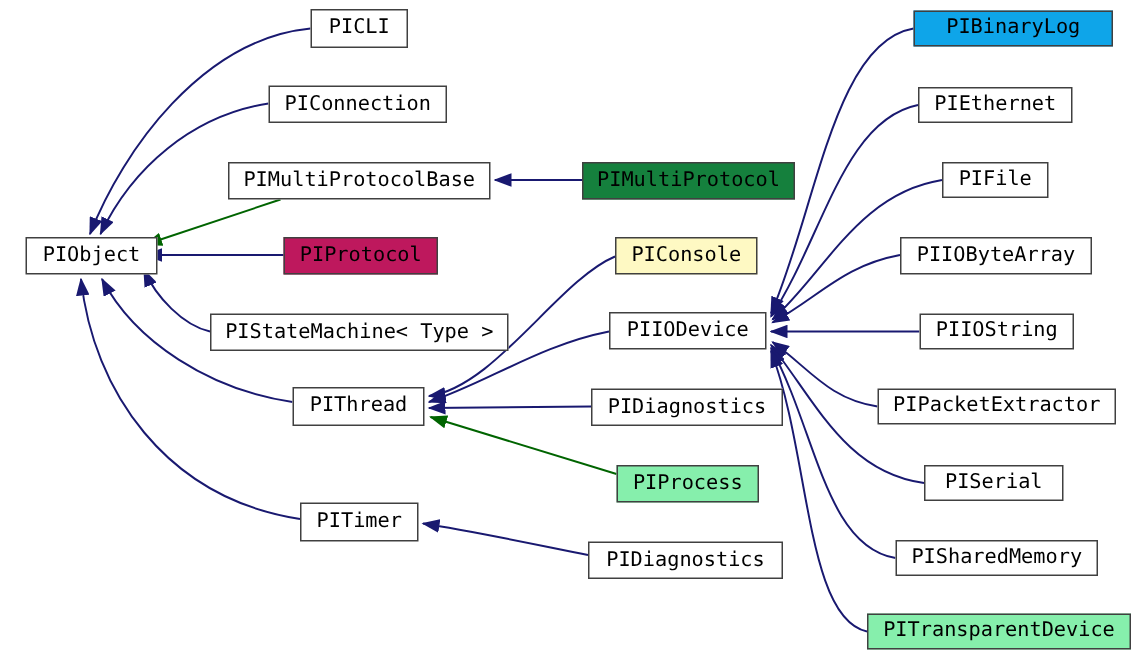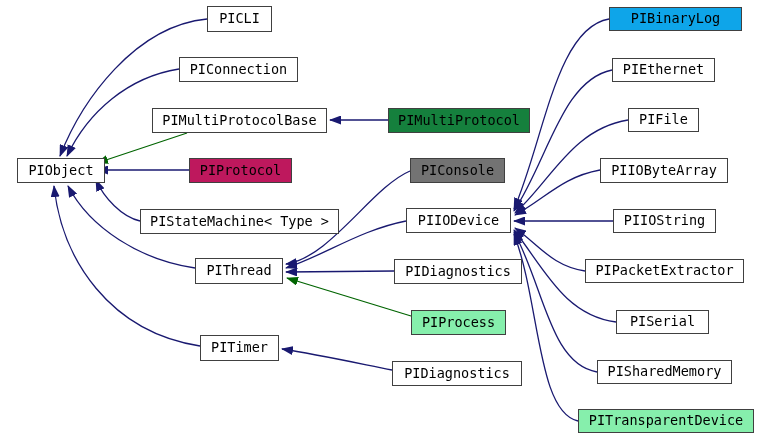--- a/index.html
+++ b/index.html
@@ -75,21 +75,21 @@
   <div id="node-layer">
       <div class="node" style="left: 5px; top: 158px; width: 88px; height: 25px; background: rgb(255, 255, 255); border-color: rgb(64, 64, 64); color: rgb(0, 0, 0); margin-left: 12px;">PIObject</div>
       <div class="node" style="left: 207px; top: 6px; width: 65px; height: 26px; background: rgb(255, 255, 255); border-color: rgb(64, 64, 64); color: rgb(0, 0, 0);">PICLI</div>
       <div class="node" style="left: 179px; top: 57px; width: 119px; height: 25px; background: rgb(255, 255, 255); border-color: rgb(64, 64, 64); color: rgb(0, 0, 0);">PIConnection</div>
       <div class="node" style="left: 152px; top: 108px; width: 175px; height: 25px; background: rgb(255, 255, 255); border-color: rgb(64, 64, 64); color: rgb(0, 0, 0);">PIMultiProtocolBase</div>
       <div class="node" style="left: 189px; top: 158px; width: 103px; height: 25px; background: #be185d; border-color: rgb(64, 64, 64); color: rgb(0, 0, 0);">PIProtocol</div>
       <div class="node" style="left: 140px; top: 209px; width: 199px; height: 25px; background: rgb(255, 255, 255); border-color: rgb(64, 64, 64); color: rgb(0, 0, 0);">PIStateMachine&lt; Type &gt;</div>
       <div class="node" style="left: 195px; top: 258px; width: 88px; height: 26px; background: rgb(255, 255, 255); border-color: rgb(64, 64, 64); color: rgb(0, 0, 0);">PIThread</div>
       <div class="node" style="left: 200px; top: 335px; width: 79px; height: 26px; background: rgb(255, 255, 255); border-color: rgb(64, 64, 64); color: rgb(0, 0, 0);">PITimer</div>
       <div class="node" style="left: 388px; top: 108px; width: 142px; height: 25px; background: #15803d; border-color: rgb(64, 64, 64); color: rgb(0, 0, 0);">PIMultiProtocol</div>
-      <div class="node" style="left: 410px; top: 158px; width: 95px; height: 25px; background: #737373; border-color: rgb(64, 64, 64); color: rgb(0, 0, 0);">PIConsole</div>
+      <div class="node" style="left: 410px; top: 158px; width: 95px; height: 25px; background: #fef9c3; border-color: rgb(64, 64, 64); color: rgb(0, 0, 0);">PIConsole</div>
       <div class="node" style="left: 406px; top: 208px; width: 105px; height: 25px; background: rgb(255, 255, 255); border-color: rgb(64, 64, 64); color: rgb(0, 0, 0);">PIIODevice</div>
       <div class="node" style="left: 394px; top: 259px; width: 128px; height: 25px; background: rgb(255, 255, 255); border-color: rgb(64, 64, 64); color: rgb(0, 0, 0);">PIDiagnostics</div>
       <div class="node" style="left: 411px; top: 310px; width: 95px; height: 25px; background: #86efac; border-color: rgb(64, 64, 64); color: rgb(0, 0, 0);">PIProcess</div>
       <div class="node" style="left: 392px; top: 361px; width: 130px; height: 25px; background: rgb(255, 255, 255); border-color: rgb(64, 64, 64); color: rgb(0, 0, 0);">PIDiagnostics</div>
       <div class="node" style="left: 609px; top: 7px; width: 133px; height: 24px; background: #0ea5e9; border-color: rgb(64, 64, 64); color: rgb(0, 0, 0);">PIBinaryLog</div>
       <div class="node" style="left: 612px; top: 58px; width: 103px; height: 24px; background: rgb(255, 255, 255); border-color: rgb(64, 64, 64); color: rgb(0, 0, 0);">PIEthernet</div>
       <div class="node" style="left: 628px; top: 108px; width: 71px; height: 24px; background: rgb(255, 255, 255); border-color: rgb(64, 64, 64); color: rgb(0, 0, 0);">PIFile</div>
       <div class="node" style="left: 600px; top: 158px; width: 128px; height: 25px; background: rgb(255, 255, 255); border-color: rgb(64, 64, 64); color: rgb(0, 0, 0);">PIIOByteArray</div>
       <div class="node" style="left: 613px; top: 209px; width: 103px; height: 24px; background: rgb(255, 255, 255); border-color: rgb(64, 64, 64); color: rgb(0, 0, 0);">PIIOString</div>
       <div class="node" style="left: 585px; top: 259px; width: 159px; height: 24px; background: rgb(255, 255, 255); border-color: rgb(64, 64, 64); color: rgb(0, 0, 0);">PIPacketExtractor</div>

